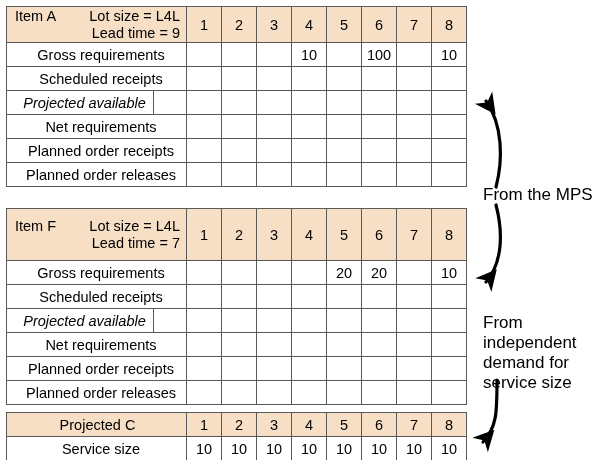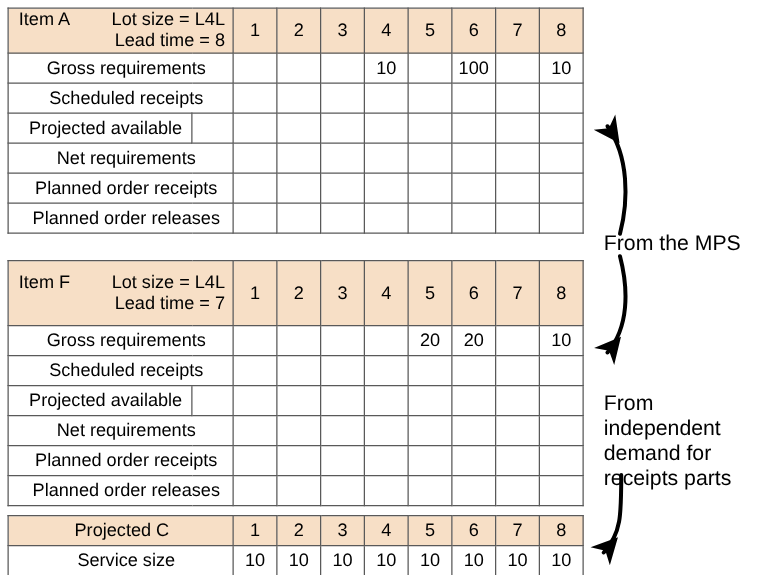--- a/index.html
+++ b/index.html
@@ -55,20 +55,21 @@
   }
   .hdr-title .itm { margin-right: 14px; }
   .rowlabel {
     text-align: left;
     padding-left: 9px !important;
     white-space: nowrap;
     font-size: 14.5px;
   }
   .pa-label {
     border-right: 1px solid #595959 !important;
+    font-style: italic;
   }
   .pa-box {
   }
   .period {
     width: 35px;
   }
 
   
   .annot {
     position: absolute;
@@ -103,21 +104,21 @@
       <col style="width:35px">
       <col style="width:35px">
   </colgroup>
   <tbody>
     <tr>
       <th class="hdr hdr-title" colspan="2" rowspan="1" style="height:36px;">
         <div class="line1">
           <span class="itm">Item A</span>
           <span>Lot size = L4L</span>
         </div>
-        <div class="line2">Lead time = 8</div>
+        <div class="line2">Lead time = 9</div>
       </th>
       <th class="hdr period">1</th>
       <th class="hdr period">2</th>
       <th class="hdr period">3</th>
       <th class="hdr period">4</th>
       <th class="hdr period">5</th>
       <th class="hdr period">6</th>
       <th class="hdr period">7</th>
       <th class="hdr period">8</th>
     </tr>
@@ -352,13 +353,13 @@
   <path d="M496,187 C503,160 503,125 486,101" stroke="#000000" stroke-width="3.2" fill="none" marker-end="url(#ah)" stroke-linecap="round"></path>
   <path d="M496,205 C503,232 503,262 486,282" stroke="#000000" stroke-width="3.2" fill="none" marker-end="url(#ah)" stroke-linecap="round"></path>
 
   <path d="M497,380 C497,412 497,427 483,442" stroke="#000000" stroke-width="3.2" fill="none" marker-end="url(#ah)" stroke-linecap="round"></path>
 </svg>
 
 <div class="annot" style="left:483px; top:185px; width:125px;">From the MPS</div>
 
 <div class="annot" style="left:483px; top:313px; width:127px;">From independent
 demand for
-receipts parts</div>
+service size</div>
 
 </body></html>

